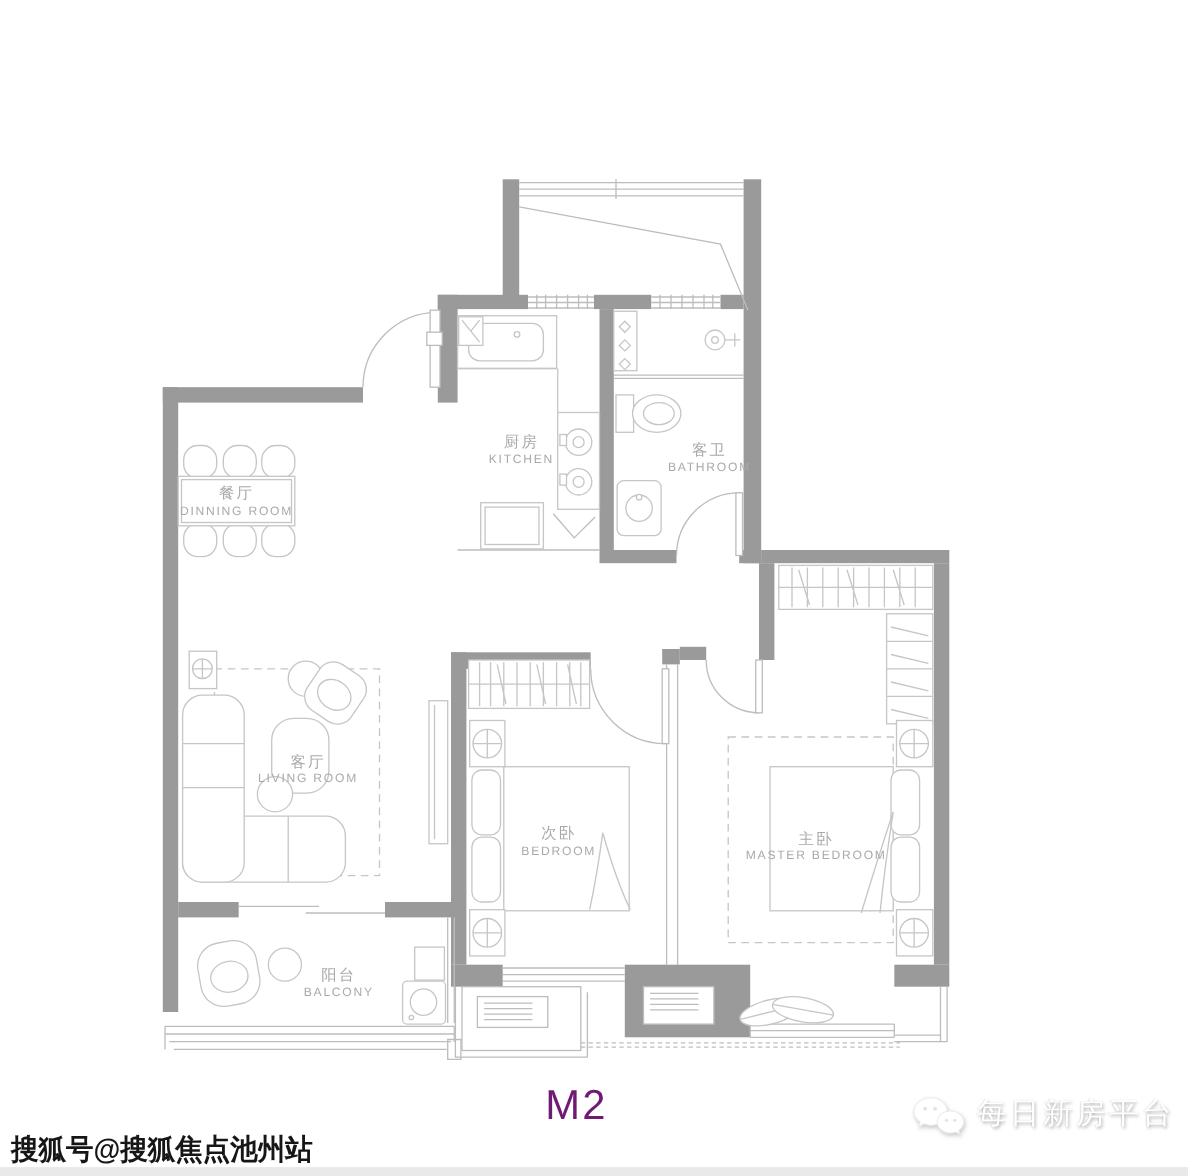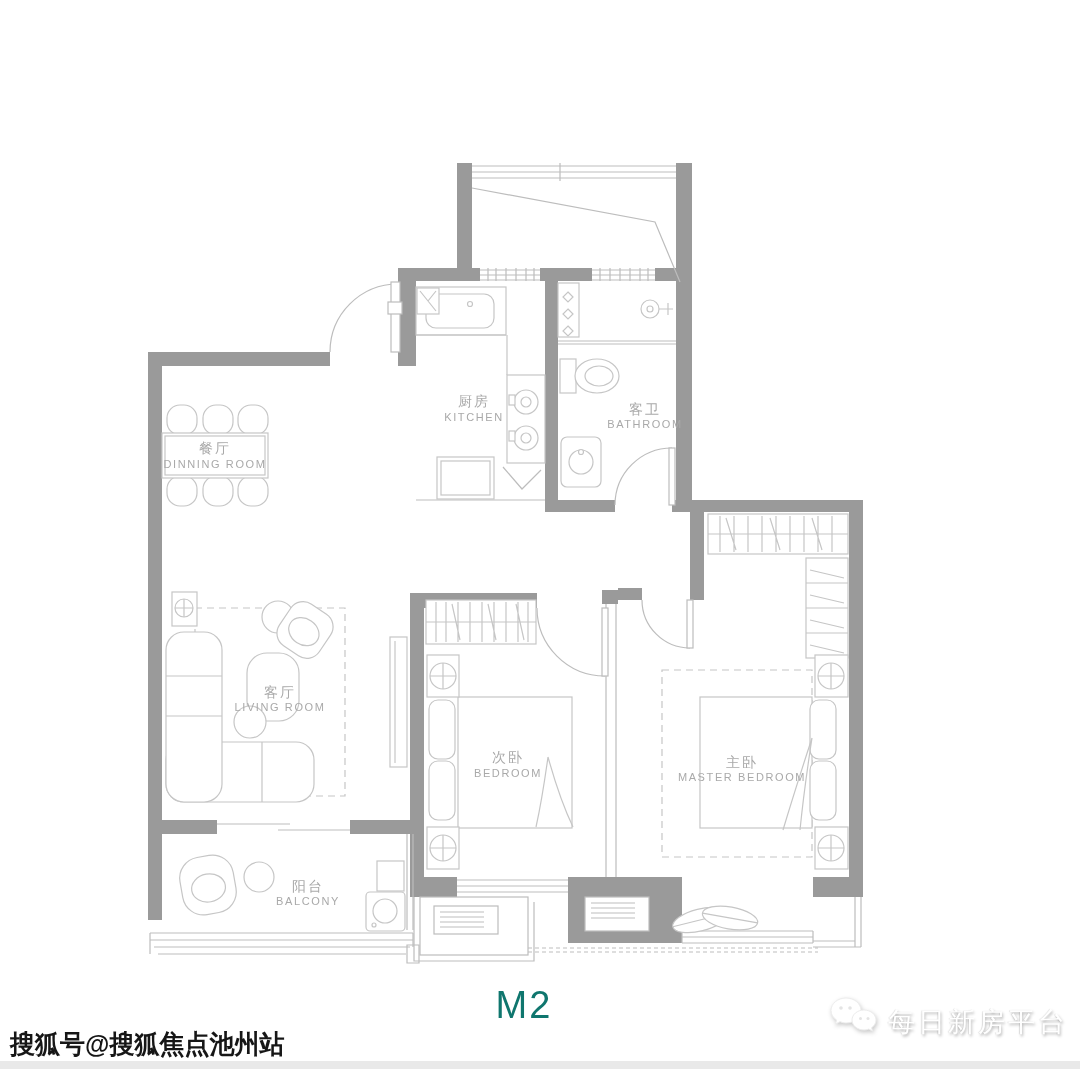--- a/index.html
+++ b/index.html
@@ -2,24 +2,24 @@
 <html><head>
 <meta charset="utf-8">
 <style>
   html,body{margin:0;padding:0;background:#fff;}
   #stage{position:relative;width:1080px;height:1069px;background:#ffffff;overflow:hidden;
          font-family:"Liberation Sans",sans-serif;}
   svg text{font-family:"Liberation Sans",sans-serif;}
   .room-cn{font-size:14px;letter-spacing:2px;}
   .room-en{font-size:11px;letter-spacing:1.6px;}
   #plan-code{position:absolute;left:424px;top:984px;width:200px;text-align:center;
-             font-size:38px;font-weight:500;color:#0f766e;letter-spacing:2px;}
+             font-size:38px;font-weight:500;color:#701a75;letter-spacing:2px;}
   #sohu-watermark{position:absolute;left:10px;top:1028px;font-size:25px;font-weight:800;
              color:#161616;transform:scaleY(1.05);white-space:nowrap;}
-  #platform-logo{position:absolute;left:828px;top:994px;display:flex;align-items:flex-end;gap:6px;}
+  #platform-logo{position:absolute;left:828px;top:994px;display:flex;align-items:flex-start;gap:6px;}
   #platform-logo .logo-text{font-size:27px;color:#ffffff;letter-spacing:3px;white-space:nowrap;
              text-shadow:1px 2px 3px rgba(0,0,0,0.30), -1px 0 1px rgba(0,0,0,0.10);}
   #bottom-strip{position:absolute;left:0;top:1061px;width:1080px;height:8px;background:#e9e9e9;}
 </style>
 </head>
 <body>
 
 <div id="stage">
 
   <svg width="1080" height="1069" viewBox="0 0 1080 1069">

